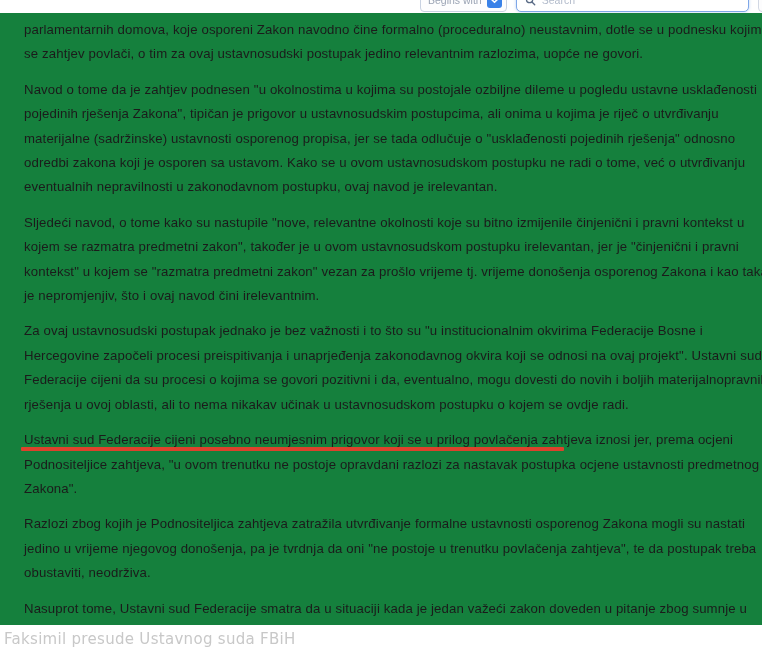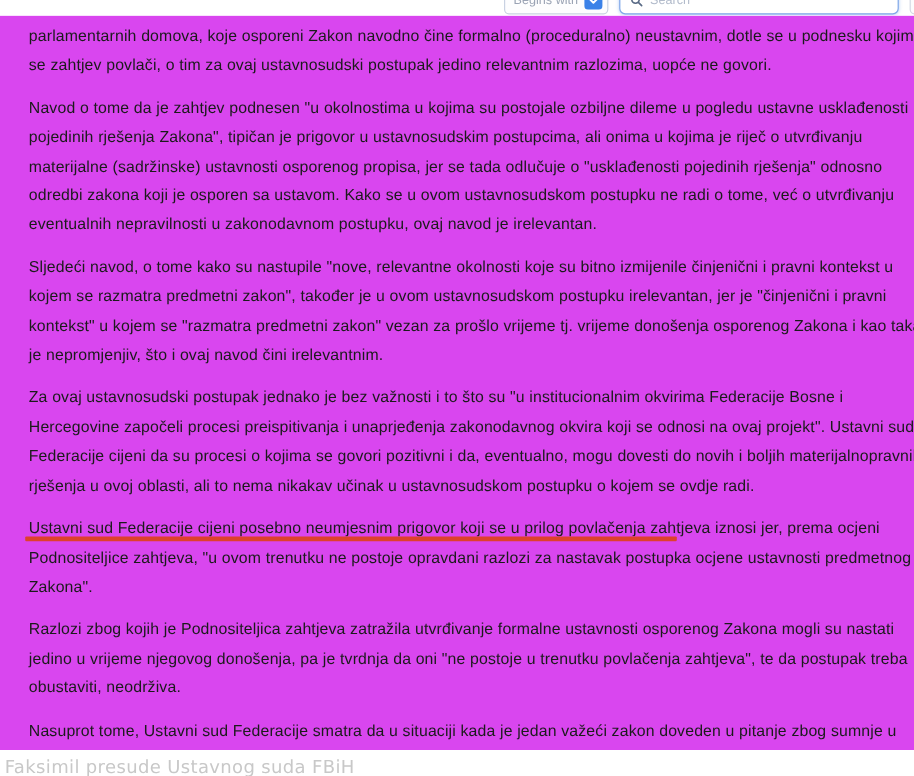--- a/index.html
+++ b/index.html
@@ -87,21 +87,21 @@
     justify-content: center;
   }
 
   
   #document-page {
     position: absolute;
     top: 13px;
     left: 0;
     width: 762px;
     height: 612px;
-    background: #d946ef;
+    background: #15803d;
     overflow: hidden;
   }
   #doc-text {
     position: absolute;
     top: 0;
     left: 24px;
     width: 752px;
     font-size: 13.2px;
     line-height: 24.4px;
     color: #1b1b1b;

